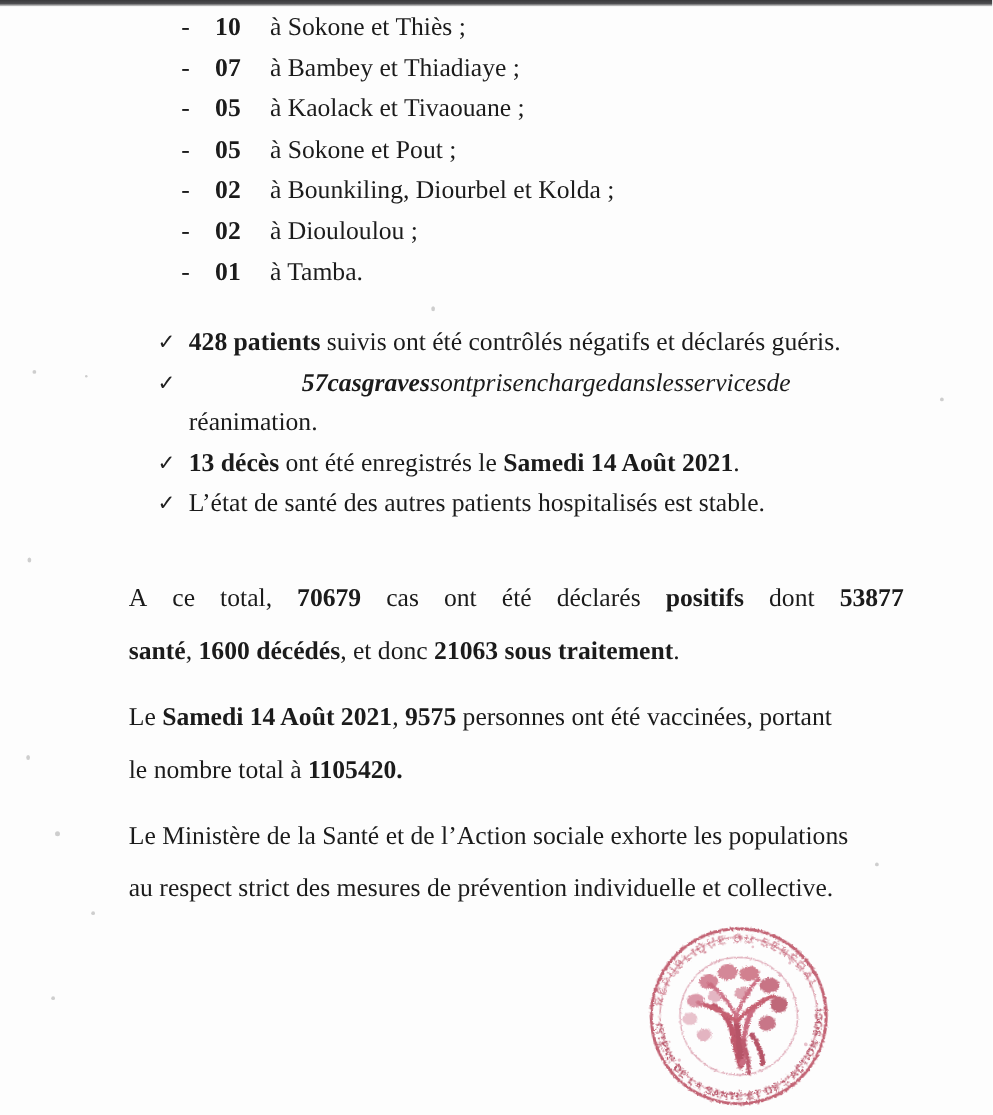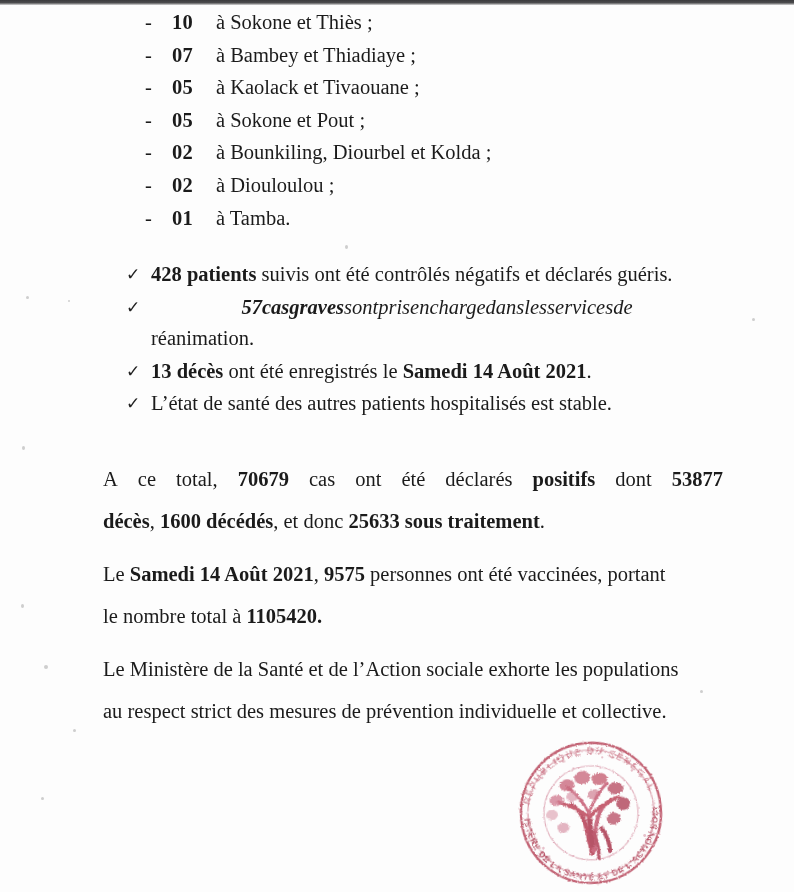--- a/index.html
+++ b/index.html
@@ -259,21 +259,21 @@
         <span>total,</span>
         <b>70679</b>
         <span>cas</span>
         <span>ont</span>
         <span>été</span>
         <span>déclarés</span>
         <b>positifs</b>
         <span>dont</span>
         <b>53877</b>
       </span>
-      <span class="spread-last"><b>décès</b><span>, </span><b>1600 décédés</b><span>, et donc </span><b>25633 sous traitement</b><span>.</span></span>
+      <span class="spread-last"><b>santé</b><span>, </span><b>1600 décédés</b><span>, et donc </span><b>21063 sous traitement</b><span>.</span></span>
     </div>
 
     <div class="para" id="para-vaccine">
       <span class="jline"><span>Le </span><b>Samedi 14 Août 2021</b><span>, </span><b>9575</b><span> personnes ont été vaccinées, portant</span></span>
       <span class="jline"><span>le nombre total à </span><b>1105420.</b></span>
     </div>
 
     <div class="para" id="para-ministry">
       <span class="jline">Le Ministère de la Santé et de l’Action sociale exhorte les populations</span>
       <span class="jline">au respect strict des mesures de prévention individuelle et collective.</span>

